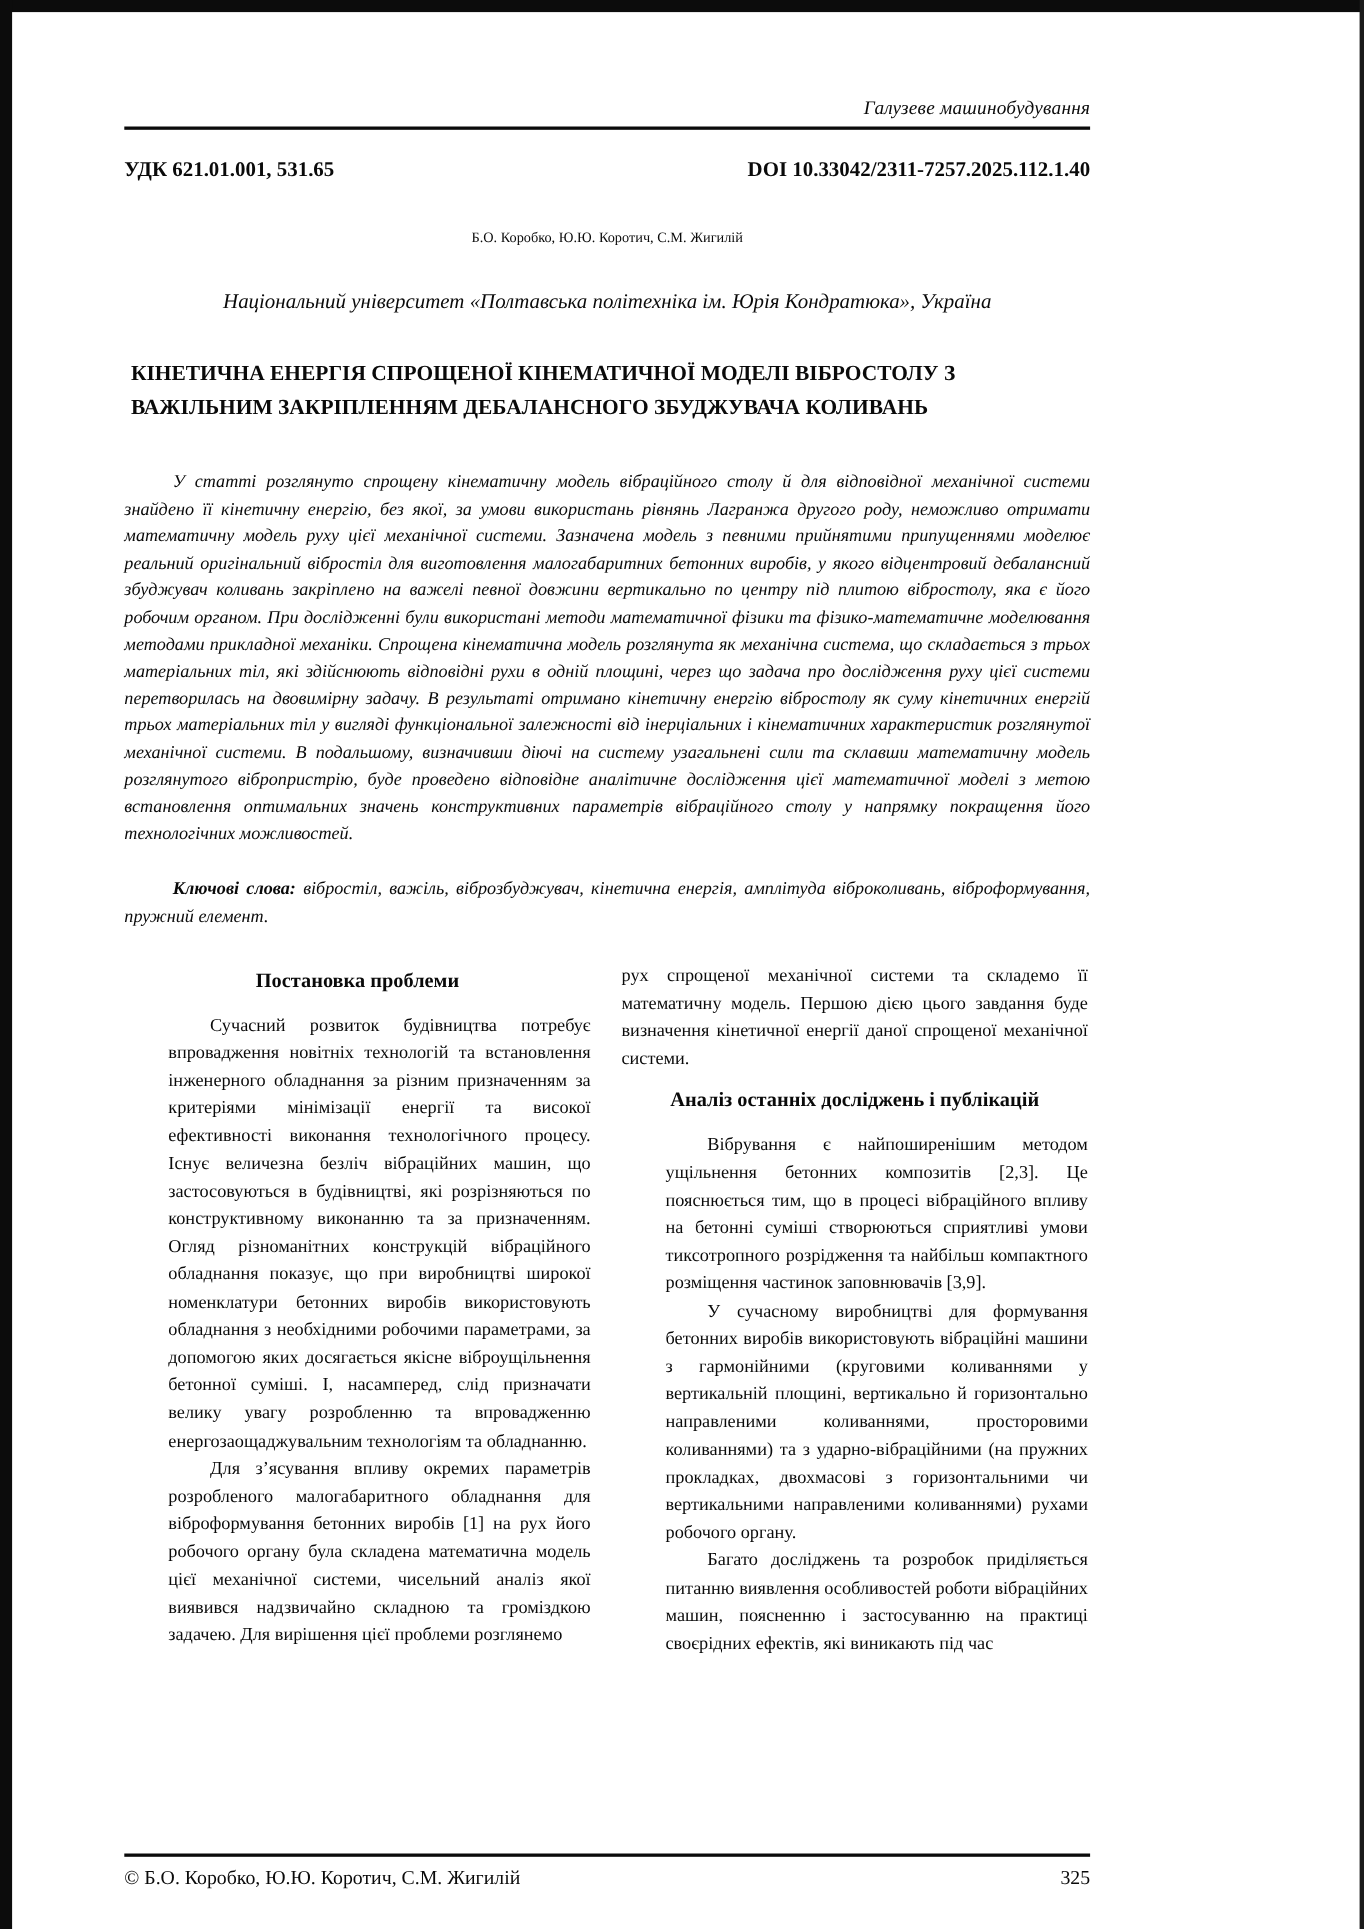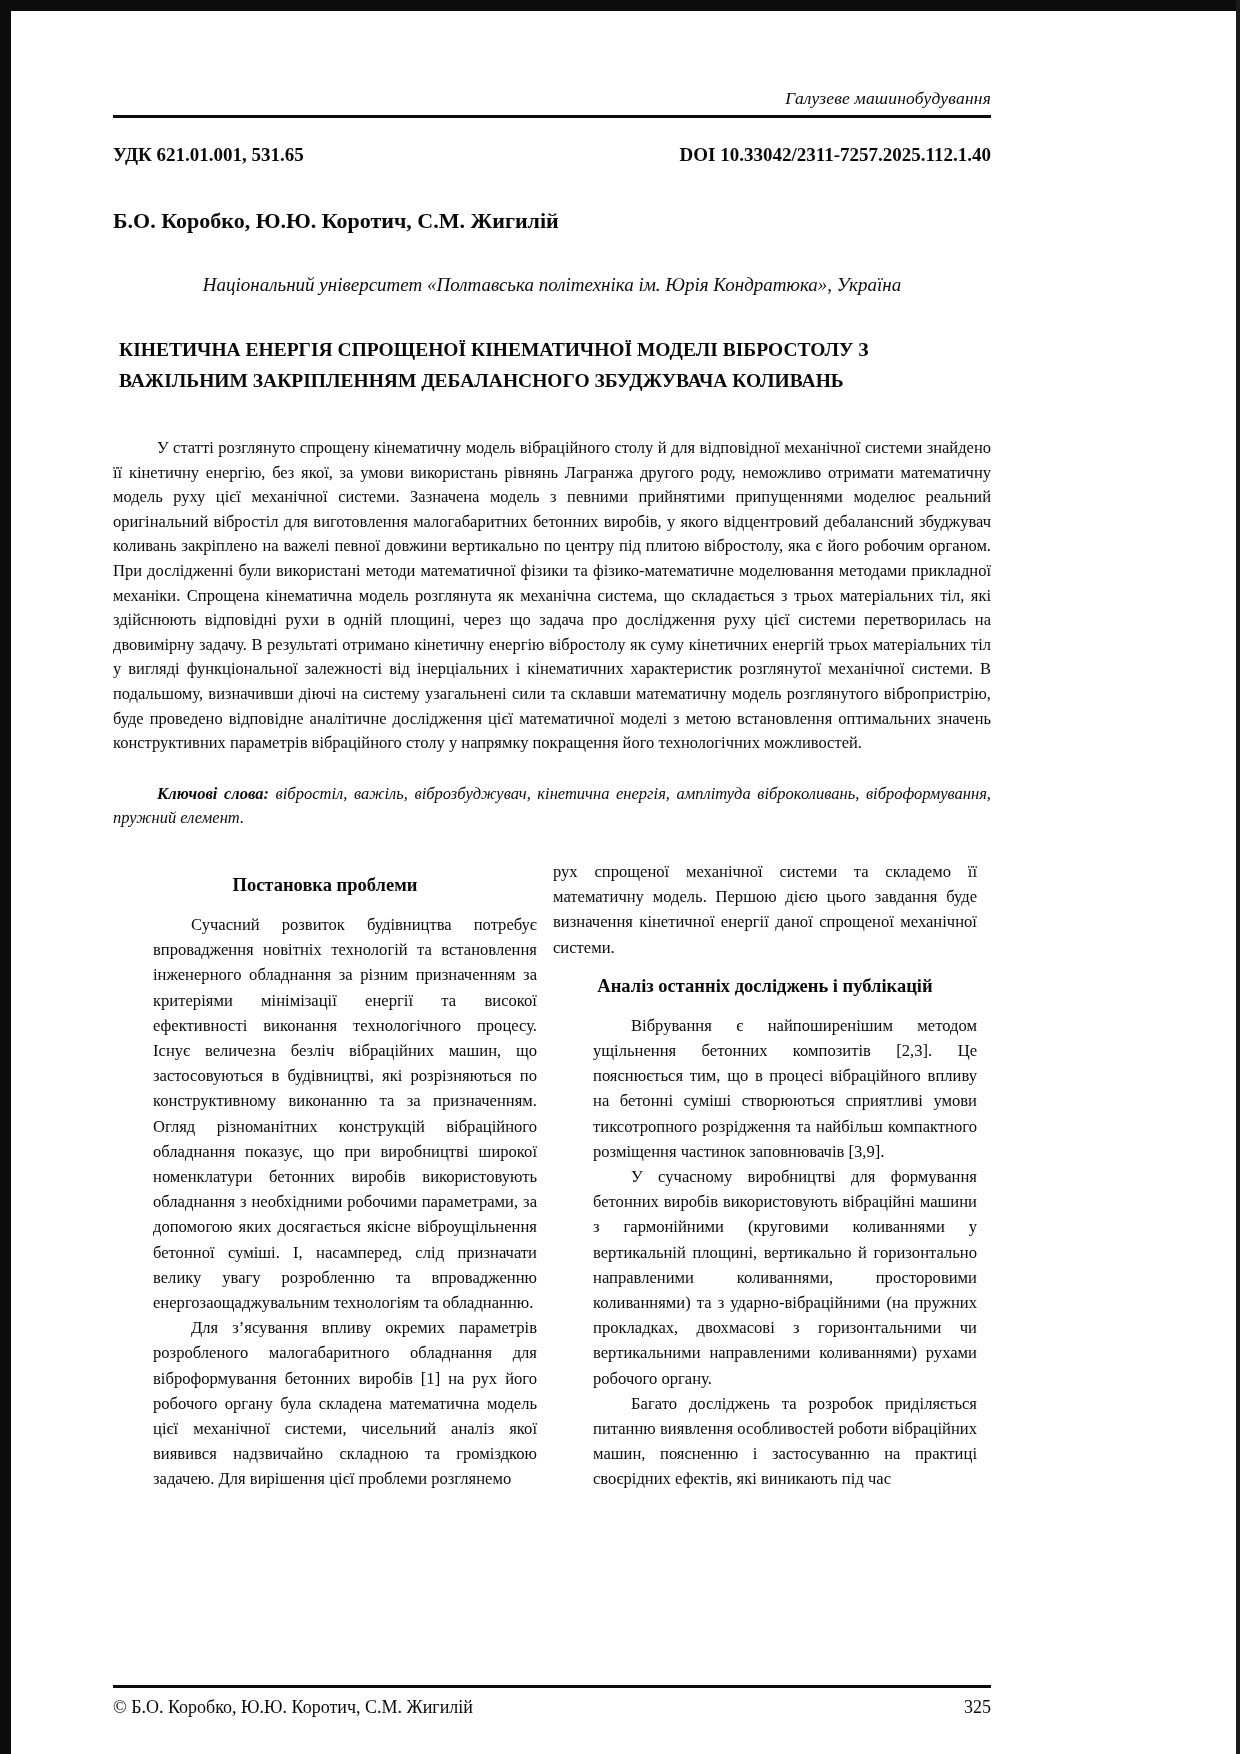--- a/index.html
+++ b/index.html
@@ -44,62 +44,63 @@
   .meta-row {
     margin-top: 26px;
     display: flex;
     justify-content: space-between;
     font-weight: bold;
     font-size: 19px;
   }
 
   .authors {
     margin-top: 42px;
-    font-weight: bold;
-    font-size: 22px;
+    text-align: center;
+    font-weight: normal;
+    font-size: 13px;
   }
 
   .affiliation {
     margin-top: 40px;
     text-align: center;
     font-style: italic;
     font-size: 19px;
   }
 
   .title {
     margin: 38px 6px 0 6px;
     text-align: left;
     font-weight: bold;
     font-size: 19.5px;
     line-height: 31px;
   }
 
   .abstract {
     margin: 40px 0 0 0;
+    font-style: italic;
     font-size: 16.5px;
     line-height: 24.6px;
     text-align: justify;
     text-indent: 44px;
   }
 
   .keywords {
     margin: 26px 0 0 0;
     font-style: italic;
     font-size: 16.5px;
     line-height: 24.6px;
     text-align: justify;
     text-indent: 44px;
   }
   .kw-label { font-weight: bold; }
 
   .columns {
     margin-top: 28px;
     display: flex;
-    gap: 16px;
-    align-items: flex-end;
+    gap: 28px;
   }
   .col { width: 424px; }
 
   .col h2 {
     margin: 8px 0 16px 0;
     text-align: center;
     font-size: 18.5px;
     font-weight: bold;
   }
   .col-right h2 { margin-top: 16px; }

